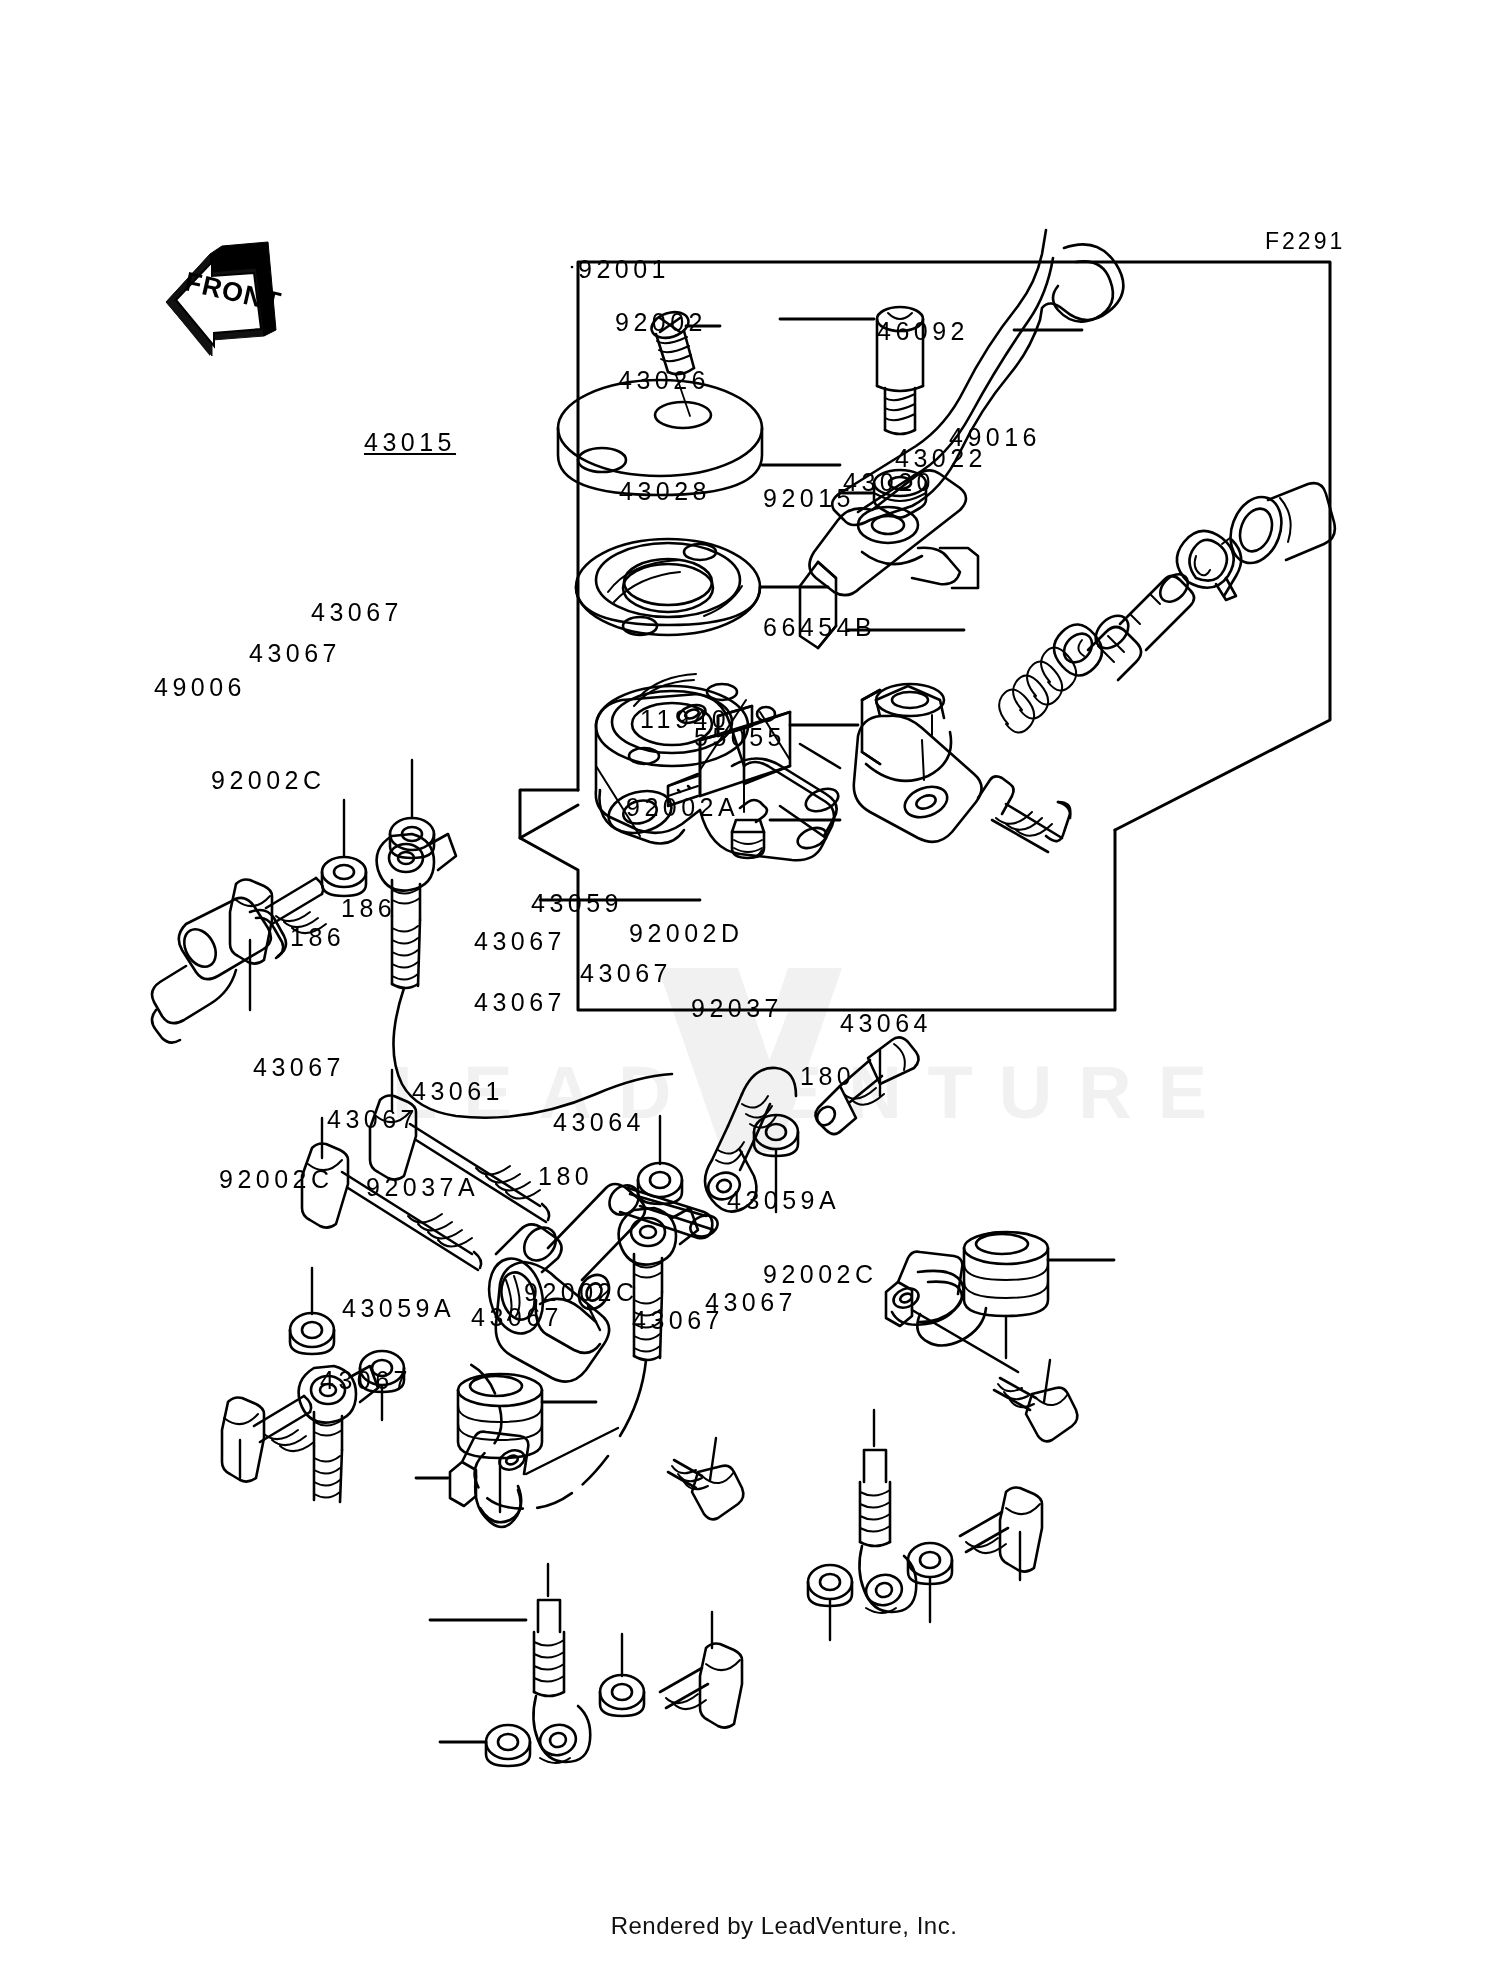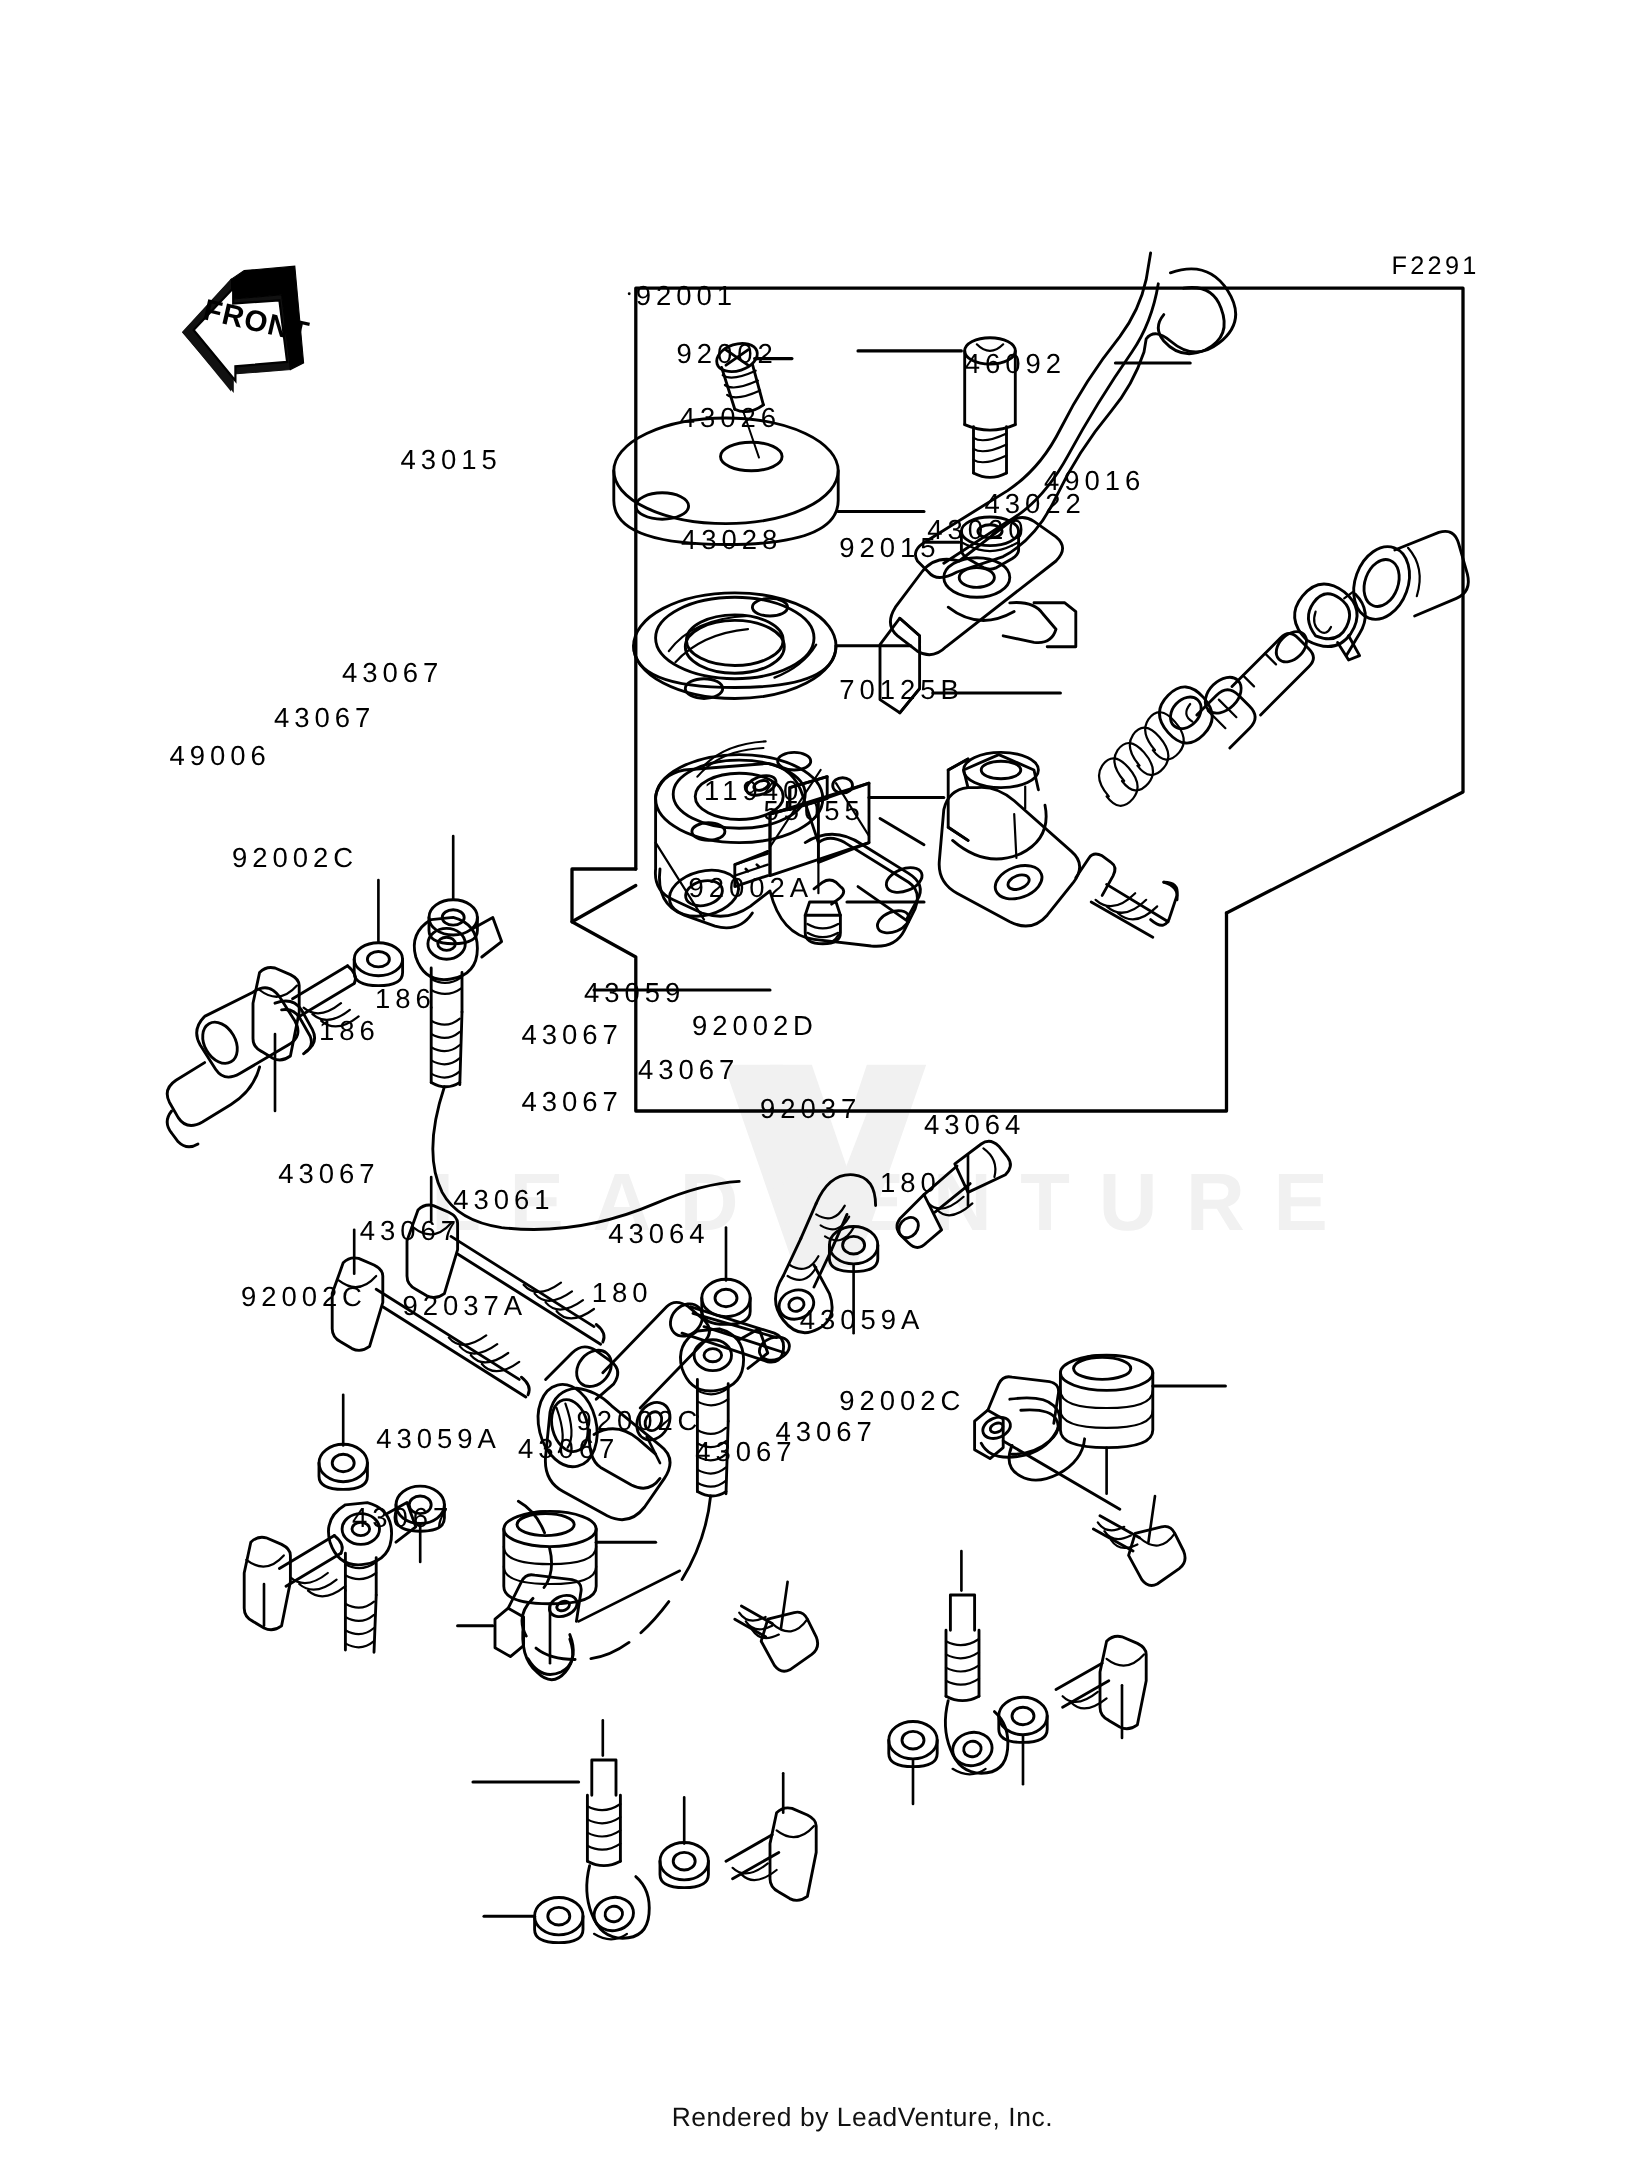--- a/index.html
+++ b/index.html
@@ -505,26 +505,26 @@
 
   <div id="diagcode" style="left:1265px;top:228px;">F2291</div>
 
   <div id="callouts">
       <div class="lbl" style="left: 578px; top: 255px;">92001</div>
       <div class="lbl" style="left: 615px; top: 308px;">92002</div>
       <div class="lbl" style="left: 877px; top: 317px;">46092</div>
       <div class="lbl" style="left: 618px; top: 366px;">43026</div>
       <div class="lbl" style="left: 949px; top: 423px;">49016</div>
       <div class="lbl" style="left: 895px; top: 444px;">43022</div>
-      <div class="lbl" style="left: 364px; top: 404px;">43015</div>
+      <div class="lbl" style="left: 364px; top: 428px; text-decoration: underline;">43015</div>
       <div class="lbl" style="left: 619px; top: 461px; margin-top: 16px;">43028</div>
       <div class="lbl" style="left: 843px; top: 468px;">43020</div>
       <div class="lbl" style="left: 763px; top: 484px;">92015</div>
       <div class="lbl" style="left: 311px; top: 598px;">43067</div>
-      <div class="lbl" style="left: 763px; top: 613px;">70125B</div>
+      <div class="lbl" style="left: 763px; top: 613px;">66454B</div>
       <div class="lbl" style="left: 249px; top: 639px;">43067</div>
       <div class="lbl" style="left: 154px; top: 673px;">49006</div>
       <div class="lbl" style="left: 640px; top: 705px;">11940</div>
       <div class="lbl" style="left: 694px; top: 723px;">55055</div>
       <div class="lbl" style="left: 211px; top: 766px;">92002C</div>
       <div class="lbl" style="left: 626px; top: 754px; margin-top: 39px;">92002A</div>
       <div class="lbl" style="left: 494px; top: 889px; margin-left: 37px;">43059</div>
       <div class="lbl" style="left: 341px; top: 894px;">186</div>
       <div class="lbl" style="left: 629px; top: 919px;">92002D</div>
       <div class="lbl" style="left: 290px; top: 923px;">186</div>

